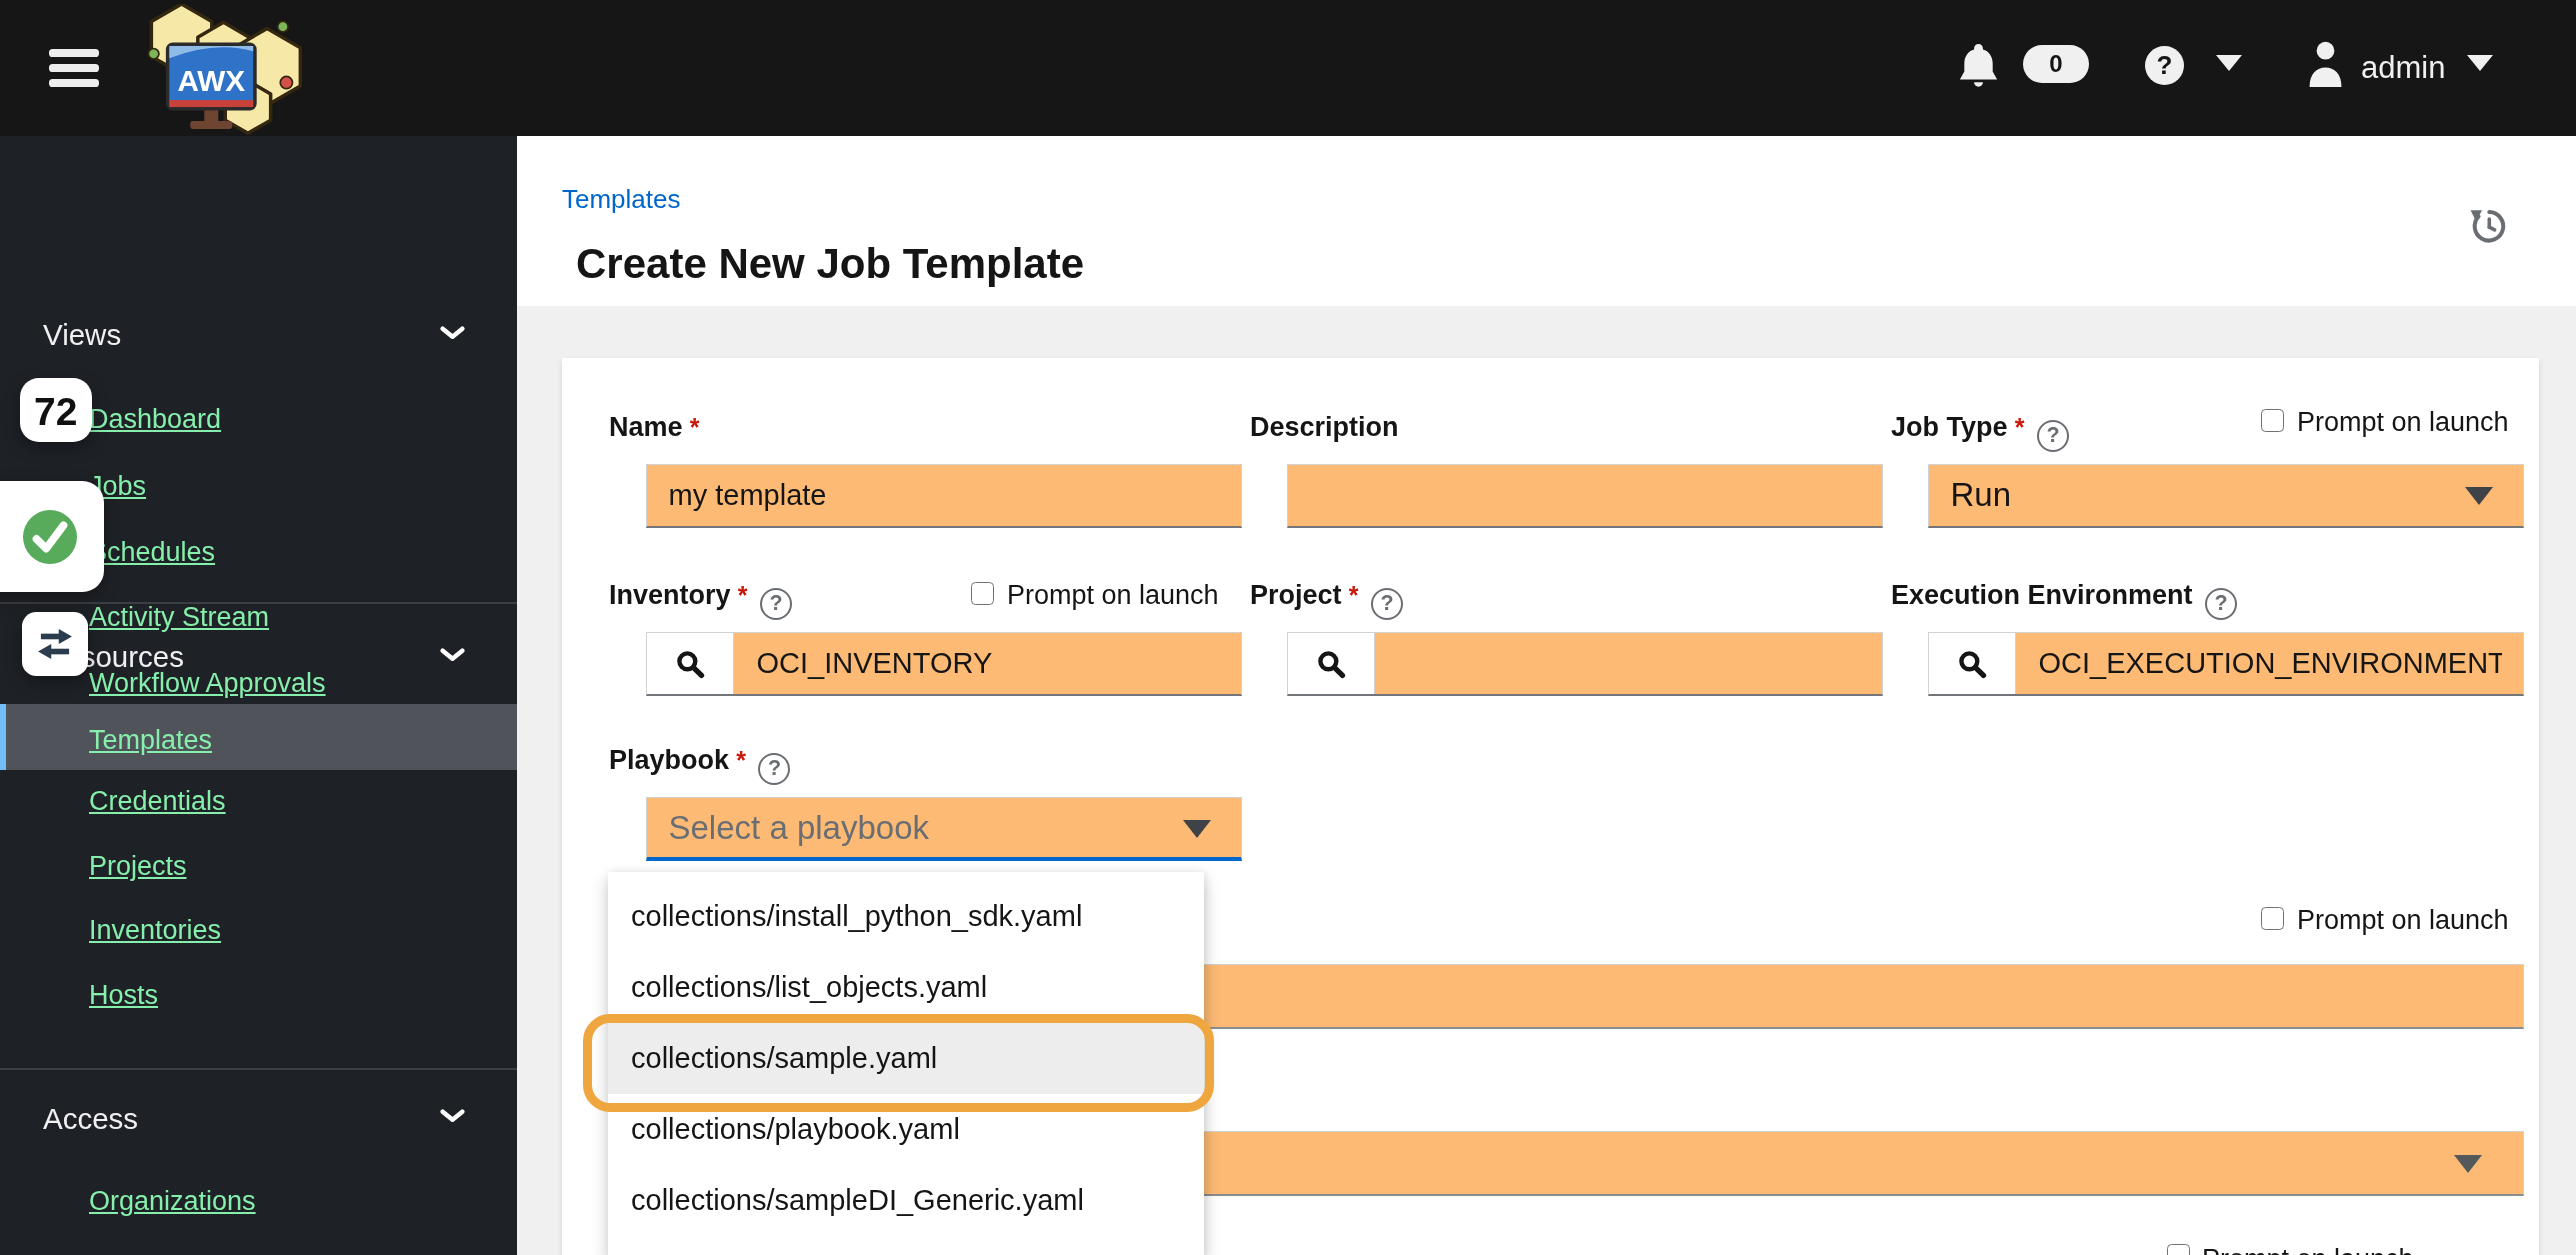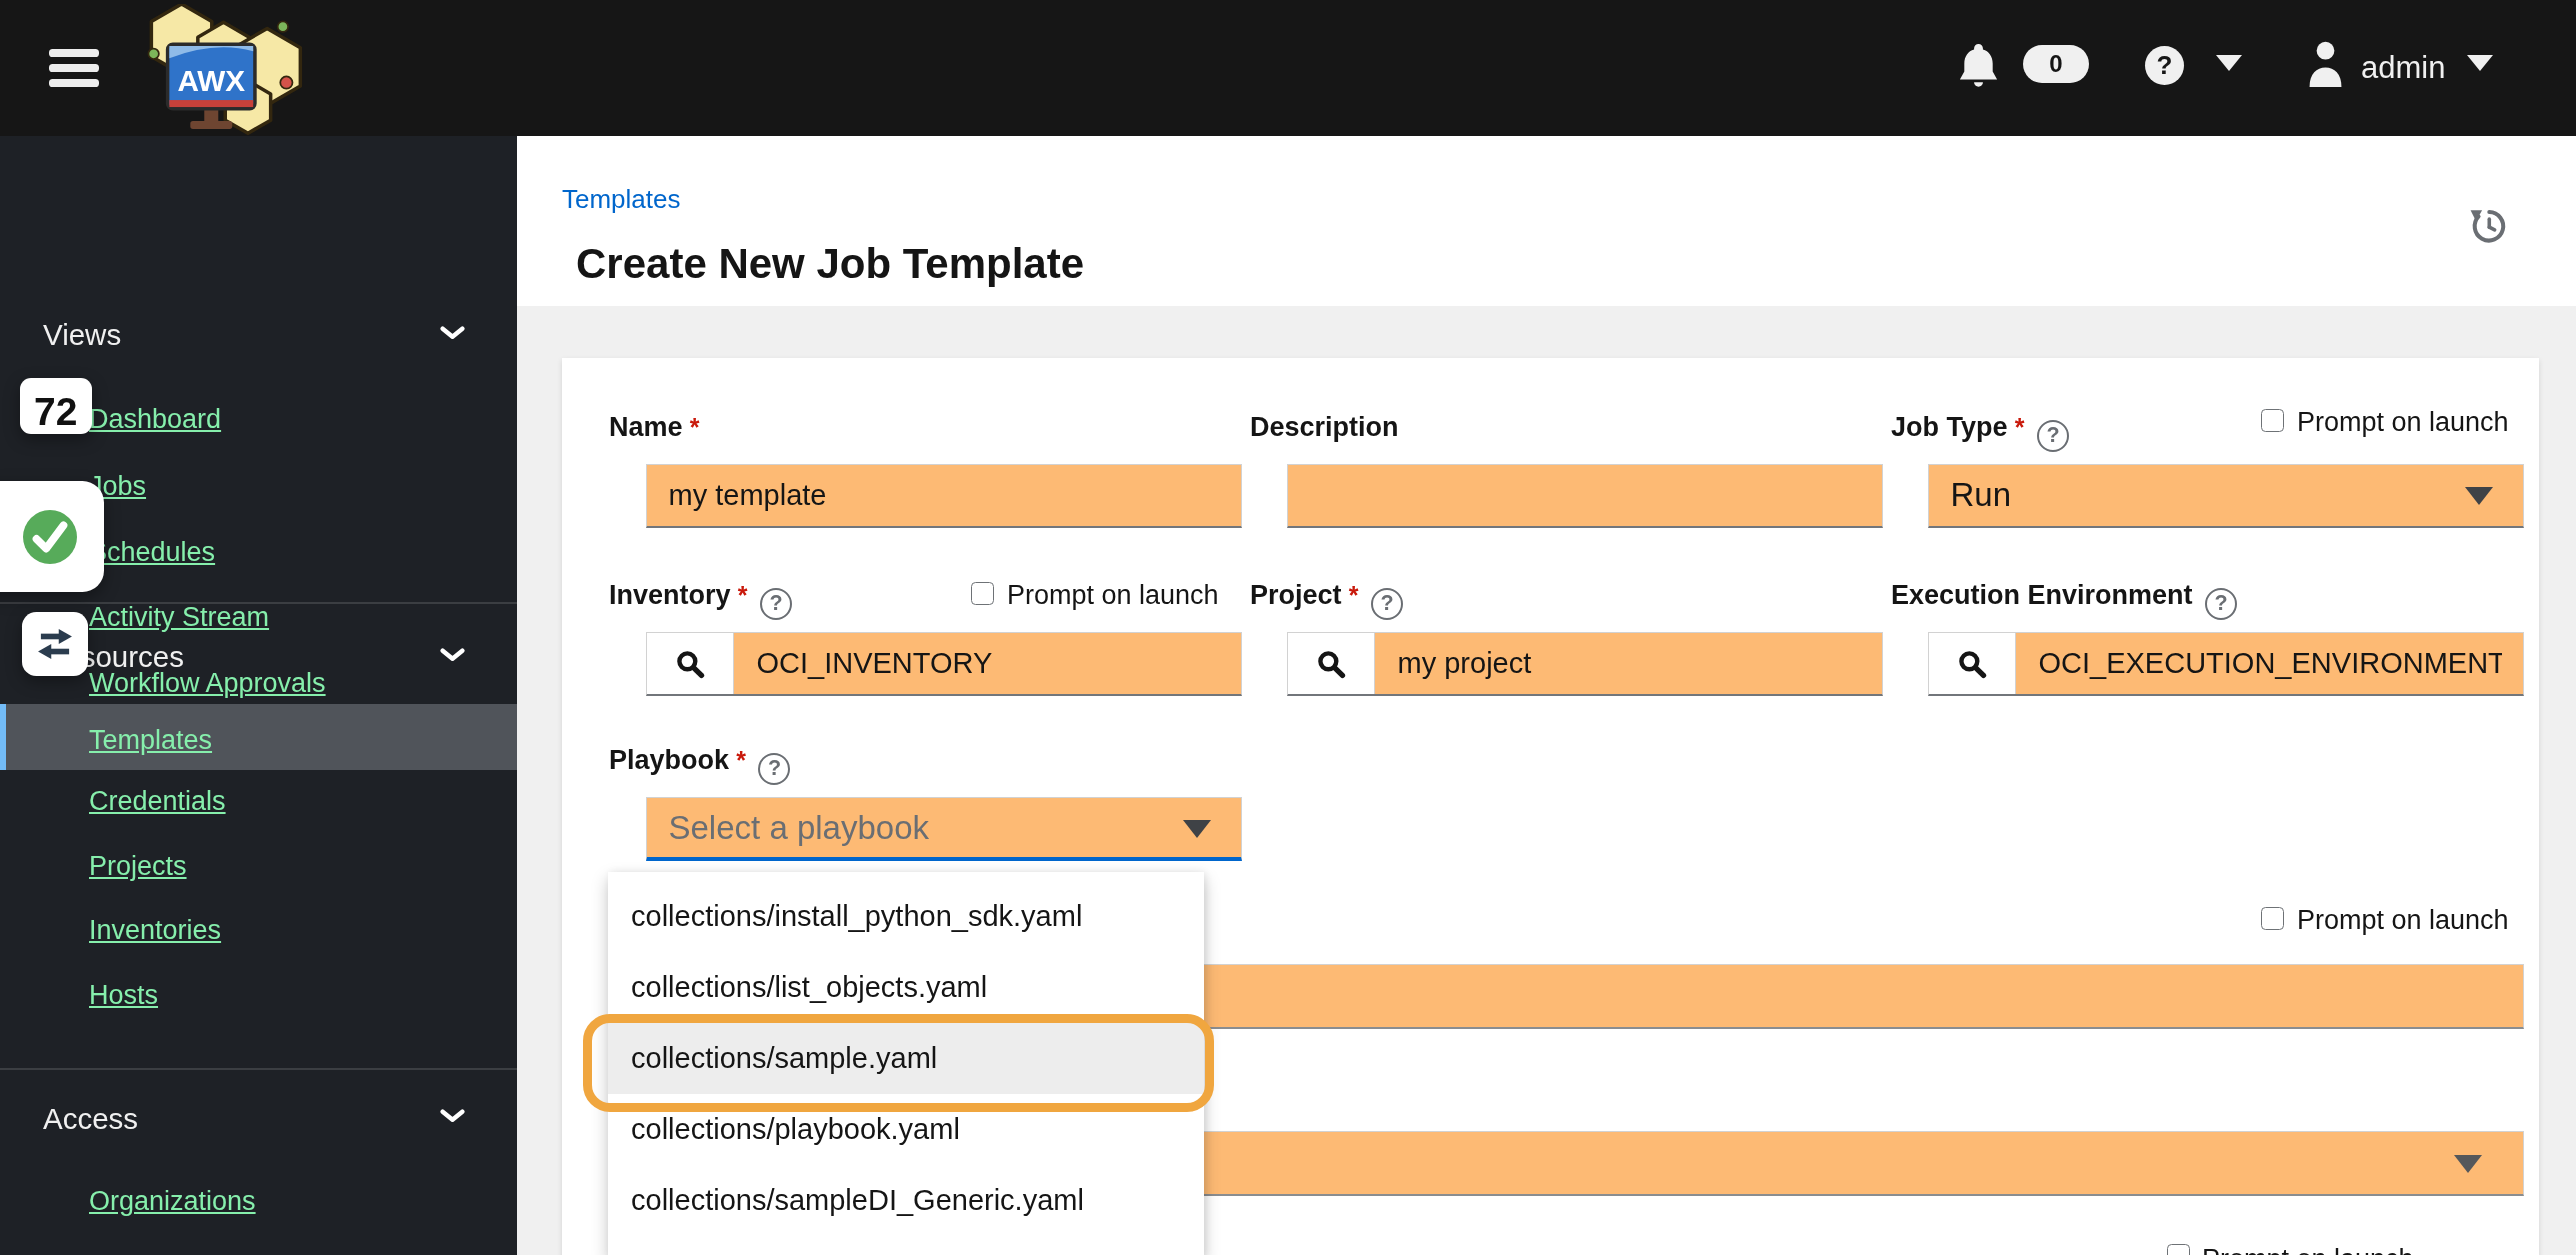--- a/index.html
+++ b/index.html
@@ -21,21 +21,21 @@
   
   .sidebar{position:absolute;left:0;top:136px;width:517px;height:1120px;background:#1e2126;z-index:5;}
   .nav-group-label{position:absolute;left:43px;color:#f0f0f0;font-size:29.5px;cursor:pointer;}
   .nav-item{position:absolute;left:89px;color:#86efac;font-size:27px;cursor:pointer;text-decoration:underline;}
   .nav-chevron{position:absolute;left:440px;width:25px;height:14.3px;}
   .nav-divider{position:absolute;left:0;width:517px;height:1.8px;background:#3b3e42;}
   .nav-selected{position:absolute;left:0;top:568px;width:517px;height:66px;background:#50545a;border-left:6.3px solid #73bcf7;box-sizing:border-box;}
 
   
   .ov-badge{position:absolute;background:#fff;box-shadow:0 5.4px 16px rgba(0,0,0,0.35);z-index:70;}
-  .ov-72{left:19.7px;top:378px;width:72px;height:56px;border-radius:11px;color:#111;font-size:39px;font-weight:bold;text-align:center;line-height:68px;}
+  .ov-72{left:19.7px;top:378px;width:72px;height:64px;border-radius:19px;color:#111;font-size:39px;font-weight:bold;text-align:center;line-height:68px;}
   .ov-check{left:-30px;top:481px;width:134px;height:111px;border-radius:21.5px;}
   .ov-check .disc{position:absolute;left:53px;top:29px;width:54px;height:54px;border-radius:50%;background:#57ab5a;}
   .ov-swap{left:21.5px;top:612px;width:66px;height:64px;border-radius:14.3px;display:flex;align-items:center;justify-content:center;}
 
   
   .content-head{position:absolute;left:517px;top:136px;width:2059px;height:170px;background:#ffffff;}
   .breadcrumb{position:absolute;left:562px;top:184px;font-size:26px;color:#0066cc;cursor:pointer;}
   .page-title{position:absolute;left:560px;top:224px;font-size:42px;font-weight:bold;color:#151515;}
   .history-btn{position:absolute;left:2467px;top:204px;width:41px;height:41px;cursor:pointer;}
 
@@ -226,21 +226,20 @@
       </span>
       <input value="OCI_INVENTORY" style="">
     </div>
     <div class="tb lookup" style="left:688px;top:274px;width:596px;">
       <span class="sbtn">
         <svg width="30" height="30" viewBox="0 0 34 34">
             <circle cx="14" cy="14" r="9" fill="none" stroke="#151515" stroke-width="5"></circle>
             <line x1="21" y1="21" x2="30" y2="30" stroke="#151515" stroke-width="6" stroke-linecap="round"></line>
           </svg>
       </span>
-      <input value="my project" style="">
     </div>
     <div class="tb lookup" style="left:1329px;top:274px;width:596px;">
       <span class="sbtn">
         <svg width="30" height="30" viewBox="0 0 34 34">
             <circle cx="14" cy="14" r="9" fill="none" stroke="#151515" stroke-width="5"></circle>
             <line x1="21" y1="21" x2="30" y2="30" stroke="#151515" stroke-width="6" stroke-linecap="round"></line>
           </svg>
       </span>
       <input value="OCI_EXECUTION_ENVIRONMENT" style="">
     </div>

